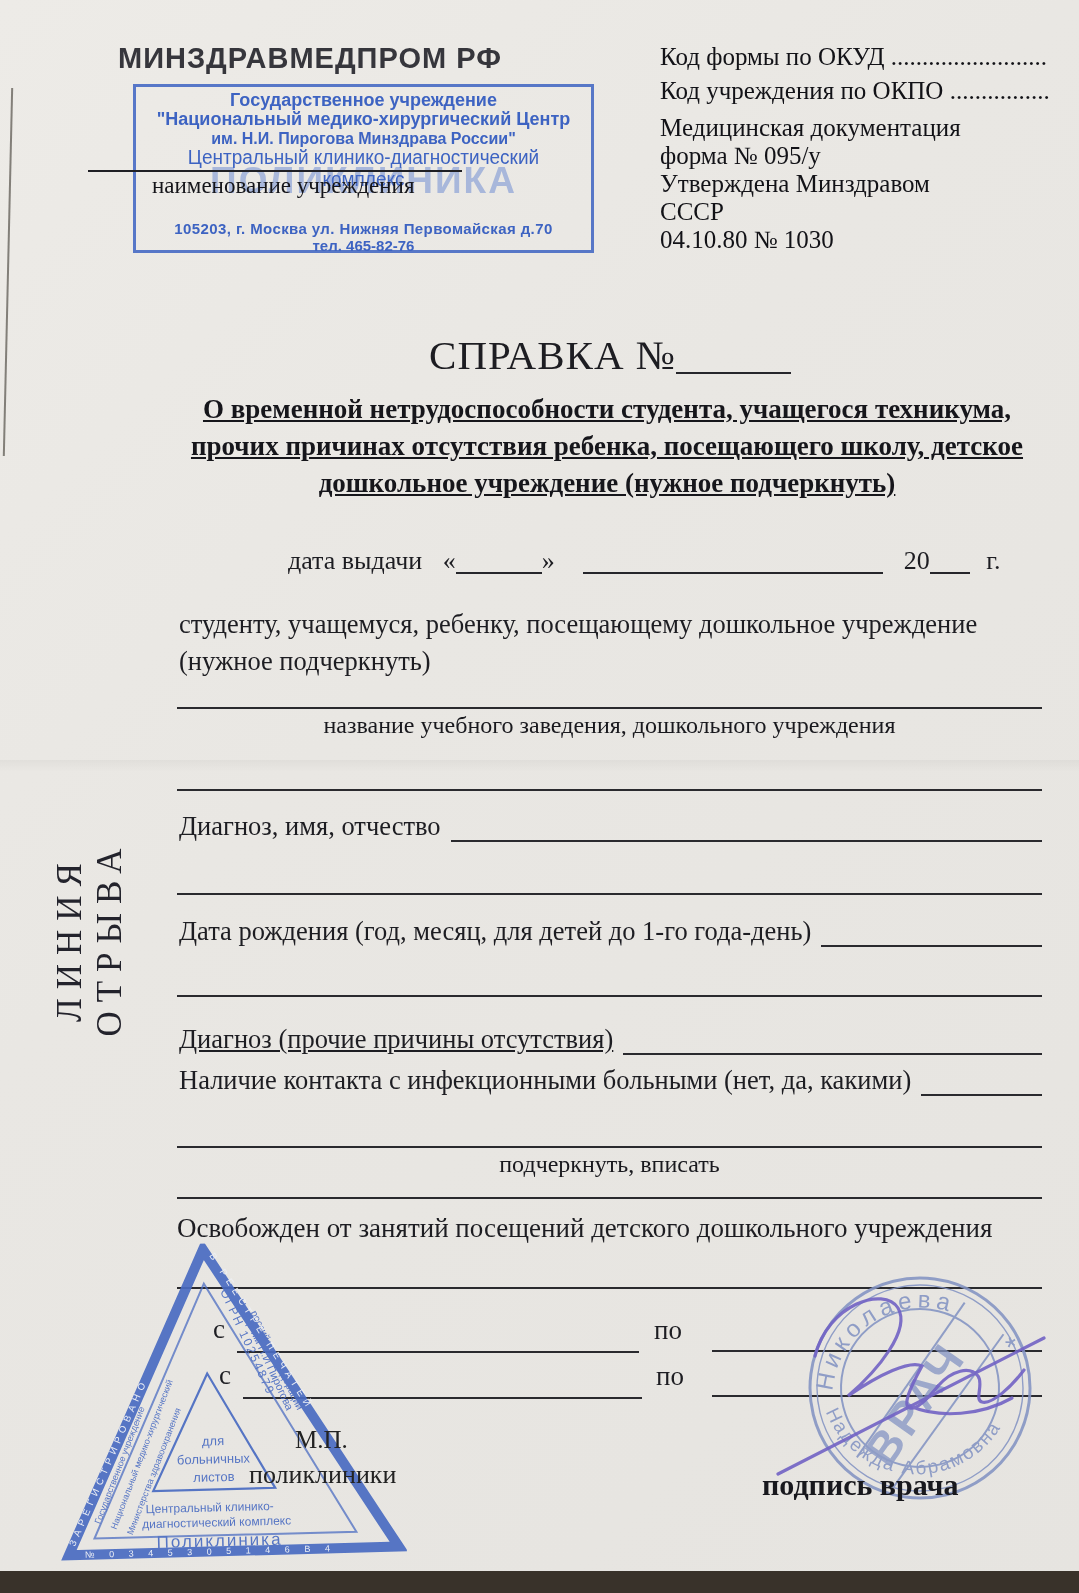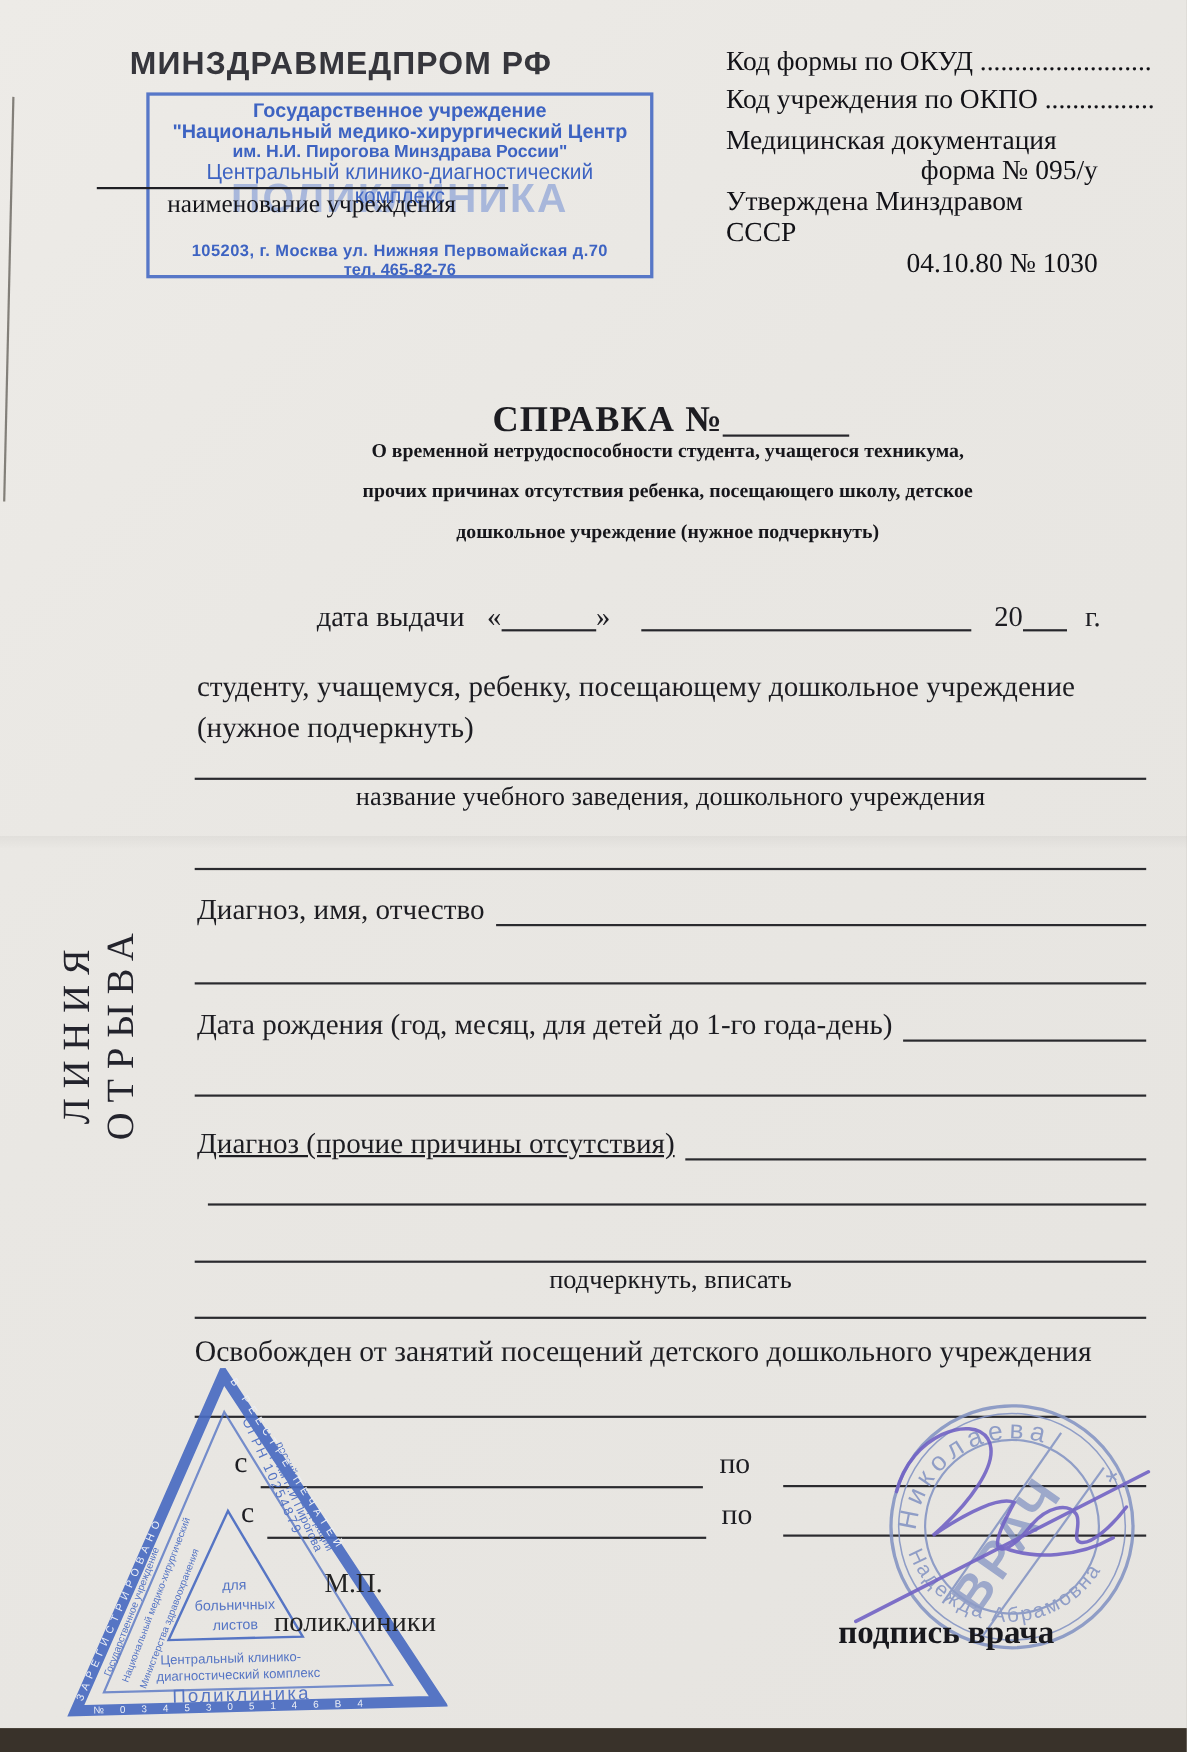--- a/index.html
+++ b/index.html
@@ -21,24 +21,24 @@
   .st3{font-size:16px;font-weight:700;}
   .st4{font-size:20px;font-weight:500;transform:scaleX(.95);}
   .st5{position:absolute;left:0;right:0;top:74px;font-size:37px;font-weight:700;letter-spacing:2px;
        color:rgba(77,114,206,.42);}
   .st6{font-size:15px;font-weight:700;margin-top:31px;letter-spacing:.4px;}
   .st7{font-size:15px;font-weight:700;}
   .name-rule{left:88px;top:170px;width:374px;border-top:2.5px solid #1f1f24;z-index:3;}
   .name-caption{left:152px;top:173px;font-size:23px;color:#15151a;z-index:3;}
   .codes{left:660px;top:40px;width:402px;font-size:25px;line-height:34px;color:#121217;}
   .docinfo{left:660px;top:114px;width:338px;font-size:25px;line-height:28px;color:#121217;}
-  .tc{text-align:right;}
-  
-  .title-row{left:170px;top:331px;width:880px;text-align:center;font-size:33px;font-weight:700;letter-spacing:1px;margin-top:31px;}
-  .intro{left:163px;top:391px;width:888px;text-align:center;font-weight:700;font-size:18px;line-height:37px;color:#16161b;}
+  .tc{text-align:left;}
+  
+  .title-row{left:170px;top:331px;width:880px;text-align:center;font-size:41px;font-weight:400;letter-spacing:1px;}
+  .intro{left:163px;top:391px;width:888px;text-align:center;font-weight:700;font-size:27px;line-height:37px;color:#16161b;text-decoration:underline;}
   .date-row{left:288px;top:546px;font-size:26px;white-space:nowrap;}
   
   .recip1{left:179px;top:609px;font-size:26.5px;}
   .recip2{left:179px;top:646px;font-size:26.5px;}
   .caption-c{position:absolute;text-align:center;font-size:24px;color:#19191e;}
   .released{left:177px;top:1213px;font-size:27px;}
   .plabel{position:absolute;font-size:27px;}
   .pline{position:absolute;border-top:2px solid #2a2a2e;height:0;}
   
   .tear{left:-128px;top:916px;width:400px;height:44px;text-align:center;transform:rotate(-90deg);
@@ -124,20 +124,21 @@
     <span class="fill"></span>
   </div>
   <div class="rule" style="left:177px;top:995px;width:865px;"></div>
 
   <div class="fillrow" style="left:179px;top:1023px;width:863px;font-size:26.5px;text-decoration:underline;">
     <span>Диагноз (прочие причины отсутствия)</span>
     <span class="fill"></span>
   </div>
 
   <div class="fillrow" style="left:179px;top:1064px;width:863px;font-size:26.5px;">
+    <span>Наличие контакта с инфекционными больными (нет, да, какими)</span>
     <span class="fill"></span>
   </div>
   <div class="rule" style="left:177px;top:1146px;width:865px;"></div>
   <div class="caption-c" style="left:177px;top:1151px;width:865px;">подчеркнуть, вписать</div>
   <div class="rule" style="left:177px;top:1197px;width:865px;"></div>
 
   <div class="abs released">Освобожден от занятий посещений детского дошкольного учреждения</div>
   <div class="rule" style="left:177px;top:1287px;width:865px;"></div>
 
   <div class="plabel" style="left:213px;top:1314px;">с</div>

